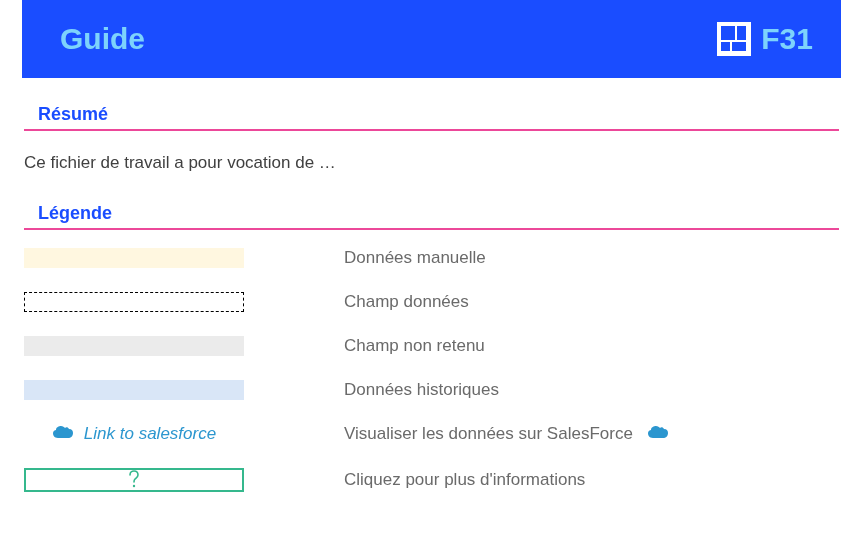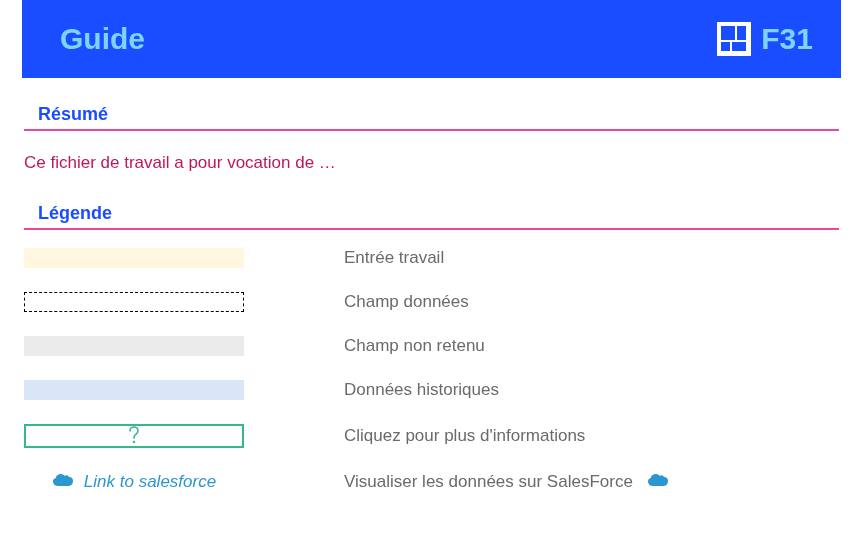--- a/index.html
+++ b/index.html
@@ -34,21 +34,21 @@
 
   .section-heading {
     color: #1a4dff;
     font-size: 18px;
     font-weight: bold;
     padding: 8px 0 4px 14px;
     border-bottom: 2px solid #ec4899;
     margin: 18px 24px 0 24px;
   }
   .intro-text {
-    color: #be185d;
+    color: #404040;
     font-size: 17px;
     margin: 22px 12px 22px 24px;
   }
 
   .legend {
     margin: 18px 24px 0 24px;
   }
   .legend-row {
     display: flex;
     align-items: center;
@@ -123,21 +123,21 @@
 <div class="intro-text">Ce fichier de travail a pour vocation de …</div>
 
 <div class="section-heading">Légende</div>
 
 <div class="legend">
 
   <div class="legend-row">
     <div class="swatch-cell">
       <div class="swatch swatch-manual"></div>
     </div>
-    <div class="legend-label">Entrée travail</div>
+    <div class="legend-label">Données manuelle</div>
   </div>
 
   <div class="legend-row">
     <div class="swatch-cell">
       <div class="swatch swatch-calc"></div>
     </div>
     <div class="legend-label">Champ données</div>
   </div>
 
   <div class="legend-row">
@@ -149,46 +149,46 @@
 
   <div class="legend-row">
     <div class="swatch-cell">
       <div class="swatch swatch-hist"></div>
     </div>
     <div class="legend-label">Données historiques</div>
   </div>
 
   <div class="legend-row">
     <div class="swatch-cell">
-      <button class="swatch-help">
-        <span>
-          <svg width="12" height="18" viewBox="0 0 12 18">
-            <path d="M2 5 C2 2 4 1 6 1 C8 1 10 2 10 5 C10 7 8 8 7 9 C6 10 6 11 6 12" stroke="#35b88d" stroke-width="1.6" fill="none" stroke-linecap="round"></path>
-            <circle cx="6" cy="16" r="1.2" fill="#35b88d"></circle>
-          </svg>
-        </span>
-      </button>
-    </div>
-    <div class="legend-label">Cliquez pour plus d'informations</div>
-  </div>
-
-  <div class="legend-row">
-    <div class="swatch-cell">
       <a class="swatch-salesforce-link">
         <span class="cloud-icon">
           <svg width="22" height="14" viewBox="0 0 22 14">
             <path d="M6 13 C2 13 1 10 1 8 C1 6 3 5 4 5 C4 2 7 1 9 1 C11 1 12 2 13 3 C14 2 16 2 17 4 C20 4 21 6 21 8 C21 11 19 13 16 13 Z" fill="#2b96cf"></path>
           </svg>
         </span>
         <span>Link to salesforce</span>
       </a>
     </div>
     <div class="legend-label">
       <span>Visualiser les données sur SalesForce</span>
       <span class="cloud-icon">
         <svg width="22" height="14" viewBox="0 0 22 14">
           <path d="M6 13 C2 13 1 10 1 8 C1 6 3 5 4 5 C4 2 7 1 9 1 C11 1 12 2 13 3 C14 2 16 2 17 4 C20 4 21 6 21 8 C21 11 19 13 16 13 Z" fill="#2b96cf"></path>
         </svg>
       </span>
     </div>
   </div>
 
+  <div class="legend-row">
+    <div class="swatch-cell">
+      <button class="swatch-help">
+        <span>
+          <svg width="12" height="18" viewBox="0 0 12 18">
+            <path d="M2 5 C2 2 4 1 6 1 C8 1 10 2 10 5 C10 7 8 8 7 9 C6 10 6 11 6 12" stroke="#35b88d" stroke-width="1.6" fill="none" stroke-linecap="round"></path>
+            <circle cx="6" cy="16" r="1.2" fill="#35b88d"></circle>
+          </svg>
+        </span>
+      </button>
+    </div>
+    <div class="legend-label">Cliquez pour plus d'informations</div>
+  </div>
+
 </div>
 
 </body></html>

